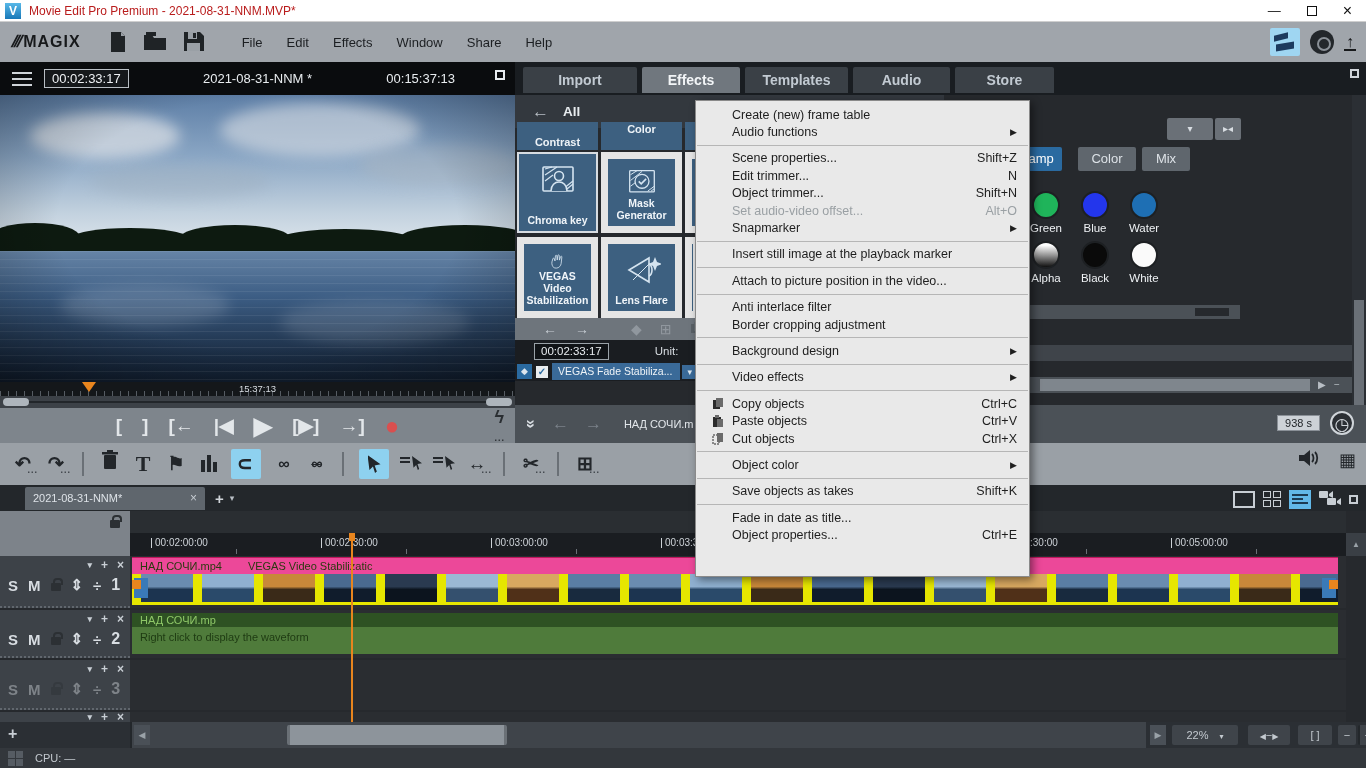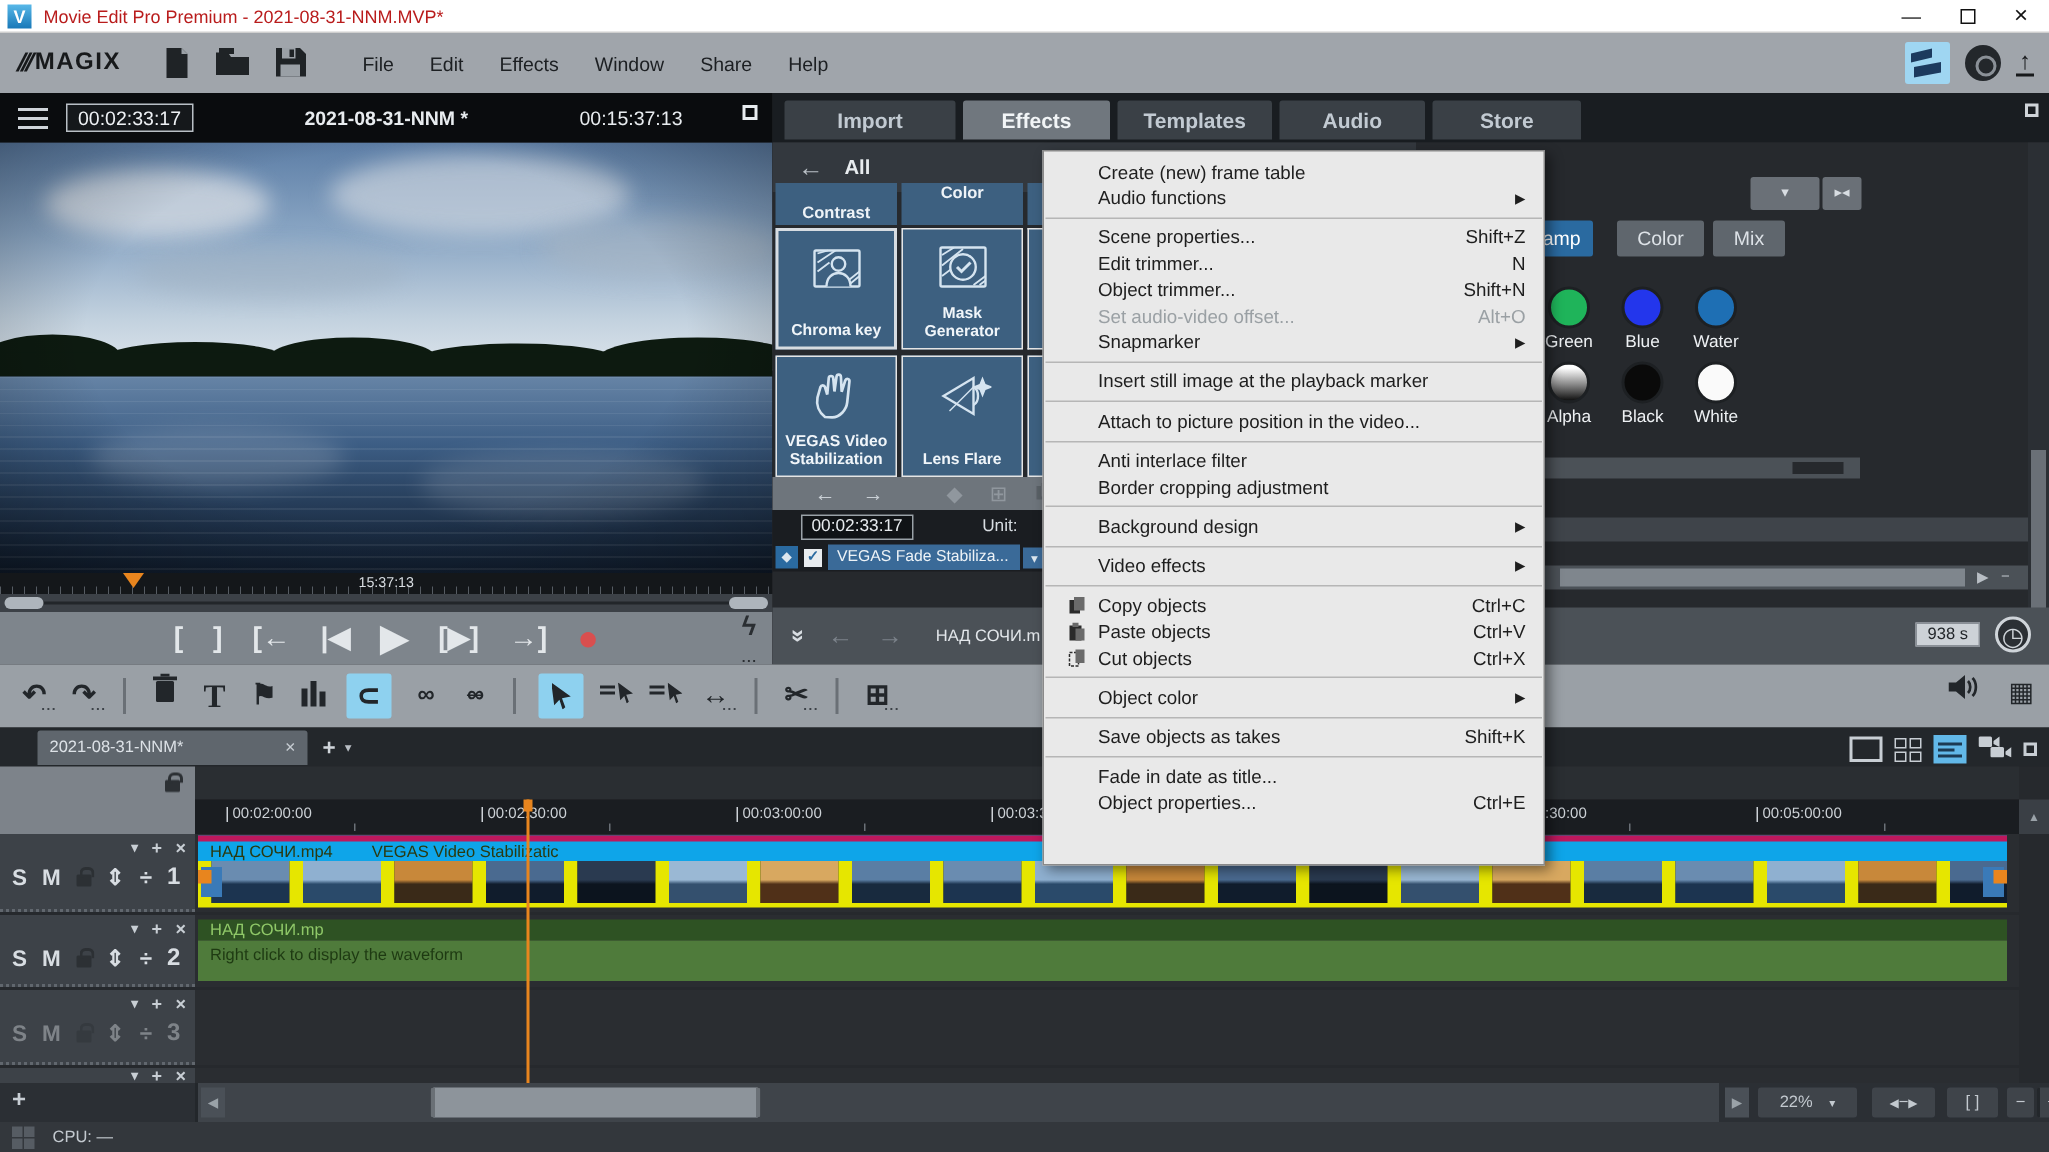--- a/index.html
+++ b/index.html
@@ -28,21 +28,21 @@
   .chip-export i{position:absolute;background:#1c3a5e}
   .disc{width:24px;height:24px;border-radius:50%;background:#23272b;position:relative}
   .disc::after{content:"";position:absolute;left:7px;top:7px;width:10px;height:10px;border-radius:50%;border:2px solid #8a9097}
   .upload{font-size:16px;font-weight:bold;color:#17191b;border-bottom:2px solid #17191b;line-height:15px;padding:0 2px}
 
   
   .prevhdr{left:0;top:62px;width:515px;height:33px;background:#0a0c0e;display:flex;align-items:center}
   .burger{width:20px;height:14px;margin-left:12px;border-top:2px solid #cfd4d9;border-bottom:2px solid #cfd4d9;position:relative}
   .burger::after{content:"";position:absolute;left:0;top:4px;width:100%;height:2px;background:#cfd4d9}
   .tcbox{margin-left:12px;border:1px solid #b9bfc5;background:#15181b;color:#eef1f4;font-size:13px;padding:1px 7px}
-  .prevtitle{position:absolute;left:0;right:0;text-align:center;font-size:13px;font-weight:bold;color:#e8ecef}
+  .prevtitle{position:absolute;left:0;right:0;text-align:center;font-size:13px;font-weight:normal;color:#e8ecef}
   .prevend{position:absolute;right:60px;font-size:13px;color:#e8ecef}
   .prevsq{position:absolute;right:10px;top:8px;width:10px;height:10px;border:2px solid #e8ecef;background:#0a0c0e}
   .video{left:0;top:95px;width:515px;height:287px;background:#0c1016;overflow:hidden}
   .sky{position:absolute;left:0;top:0;width:515px;height:152px;background:linear-gradient(180deg,#5d7ea6 0%,#8aa6c4 40%,#c3d2df 78%,#dde5ec 100%)}
   .cloud{position:absolute;border-radius:50%;filter:blur(7px);background:#d9dee4;opacity:.75}
   .trees{position:absolute;left:0;top:140px;width:515px;height:16px;background:#0d1a10}
   .bump{position:absolute;background:#0d1a10;border-radius:50%}
   .water{position:absolute;left:0;top:156px;width:515px;height:131px;background:linear-gradient(180deg,#6684a6 0%,#3c5d84 35%,#1b2d44 80%,#101c2c 100%)}
   .streaks{position:absolute;left:0;top:156px;width:515px;height:131px;background:repeating-linear-gradient(180deg,rgba(255,255,255,.07) 0 1px,transparent 1px 8px)}
   .vignette{position:absolute;left:0;top:0;width:515px;height:287px;background:radial-gradient(ellipse at 50% 45%,transparent 55%,rgba(0,0,0,.35) 100%)}
@@ -64,21 +64,21 @@
   .mtab{position:absolute;top:5px;height:26px;background:#3a4046;color:#c2cad2;font-weight:bold;font-size:14px;text-align:center;line-height:26px;border-radius:2px 2px 0 0}
   .mtab.active{background:#70777e;color:#f2f5f7}
   .tabsq{position:absolute;right:7px;top:7px;width:9px;height:9px;border:2px solid #cfd4d9}
 
   
   .fxpanel{left:515px;top:95px;width:429px;height:348px;background:#26292d}
   .fxhdr{position:absolute;left:0;top:0;width:429px;height:33px;background:#33383e;display:flex;align-items:center}
   .fxback{margin-left:17px;font-size:17px;color:#b9bfc5}
   .fxall{margin-left:14px;font-weight:bold;font-size:13.5px;color:#e8ecef}
   .ptile{position:absolute;background:#3d6080;text-align:center;color:#eef3f7;font-weight:bold;font-size:11px}
-  .tile{position:absolute;width:81px;height:81px;background:#3d6080;border:1px solid #e5e5e5;display:flex;flex-direction:column;align-items:center;justify-content:flex-end;padding-bottom:5px;color:#f0f5f9;font-weight:bold;font-size:10.5px;line-height:1.15;text-align:center}
+  .tile{position:absolute;width:81px;height:81px;background:#3d6080;border:7px solid #e5e5e5;display:flex;flex-direction:column;align-items:center;justify-content:flex-end;padding-bottom:5px;color:#f0f5f9;font-weight:bold;font-size:10.5px;line-height:1.15;text-align:center}
   .tile.sel{border:2px solid #d7dce1}
   .tile svg{margin-bottom:auto;margin-top:10px}
   .fxtools{position:absolute;left:0;top:223px;width:429px;height:22px;background:#6e757c;display:flex;align-items:center;gap:18px;padding-left:28px}
   .fxtools .on{color:#c9cfd5;font-size:14px}
   .fxtools .off{opacity:.38}
   .fxtc{position:absolute;left:0;top:245px;width:429px;height:22px;background:#1a1d21;display:flex;align-items:center}
   .fxtcbox{margin-left:19px;border:1px solid #9aa2a8;background:#101316;color:#e8ecef;font-size:11.5px;padding:0 6px;line-height:15px}
   .fxunit{margin-left:46px;font-size:11.5px;color:#d8dde2}
   .fxplug{position:absolute;left:0;top:267px;width:429px;height:19px;background:#1a1d21;display:flex;align-items:center}
   .kf{width:15px;height:15px;margin-left:2px;background:#2a6aa0;color:#dce6ee;font-size:9px;text-align:center;line-height:15px}
@@ -155,21 +155,21 @@
   .rtick::before{content:"";position:absolute;left:-4px;top:1px;width:1px;height:10px;background:#cdd2d7}
   .rsub{position:absolute;bottom:2px;width:1px;height:5px;background:#6a7077}
   .tl-up{left:1346px;top:533px;width:20px;height:23px;background:#3a3f45;color:#9aa2a8;font-size:8px;text-align:center;line-height:23px}
   .trk{position:absolute;left:0;width:130px;background:#3d4248;border-bottom:2px dotted #61676e}
   .trk .ctrl{position:absolute;right:6px;top:2px;display:flex;gap:9px;color:#c8ced4;font-size:12px;font-weight:bold;align-items:center}
   .trk .ctrl .dd{font-size:9px}
   .trk .mainr{position:absolute;left:8px;top:20px;display:flex;gap:10px;align-items:center;color:#d8dde2;font-size:15px;font-weight:bold}
   .trk .num{font-size:16px}
   .trk.dim .mainr{opacity:.42}
   .trkbody{position:absolute;left:130px;width:1216px;background:#2a2d31}
-  .yclip{position:absolute;left:2px;top:1px;right:8px;height:17px;background:#0ea5e9;border-top:4px solid #be185d;display:flex;align-items:center;gap:26px;padding-left:8px}
+  .yclip{position:absolute;left:2px;top:1px;right:8px;height:17px;background:#ec4899;border-top:1px solid #be185d;display:flex;align-items:center;gap:26px;padding-left:8px}
   .yclip span{font-size:11px;color:#2b3a10;white-space:nowrap}
   .thumbrow{position:absolute;left:2px;top:18px;right:8px;height:28px;background:#15181b;overflow:hidden}
   .ybot{position:absolute;left:2px;right:8px;top:46px;height:3px;background:#e6e600}
   .gclip-h{position:absolute;left:2px;top:3px;right:8px;height:14px;background:#2e5223;display:flex;align-items:center;padding-left:8px}
   .gclip-h span{font-size:11px;color:#8fc868}
   .gclip-b{position:absolute;left:2px;top:17px;right:8px;height:27px;background:#4f7b3b;padding-left:8px}
   .gclip-b span{font-size:11px;color:#1e3a12}
   .hdlL{position:absolute;left:4px;top:22px;width:14px;height:20px;background:#3a7ab8;z-index:3}
   .hdlL::after{content:"";position:absolute;left:-2px;top:2px;width:9px;height:9px;background:#e8851e}
   .hdlR{position:absolute;right:10px;top:22px;width:14px;height:20px;background:#3a7ab8;z-index:3}

